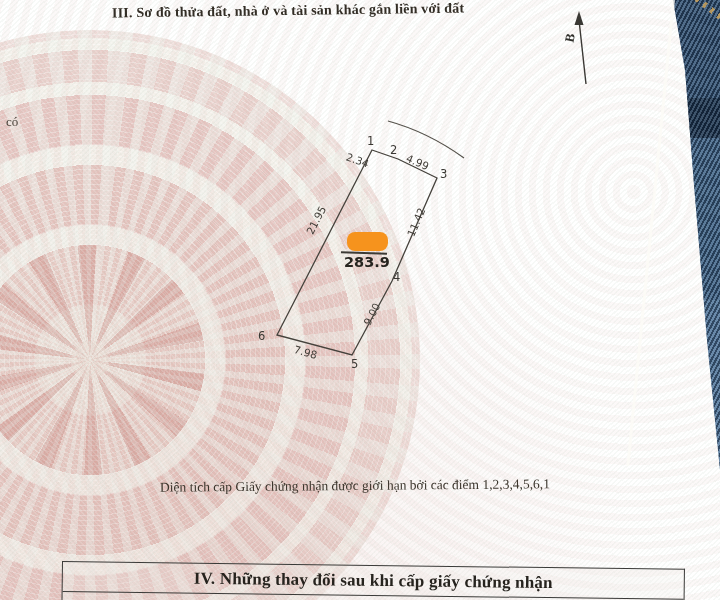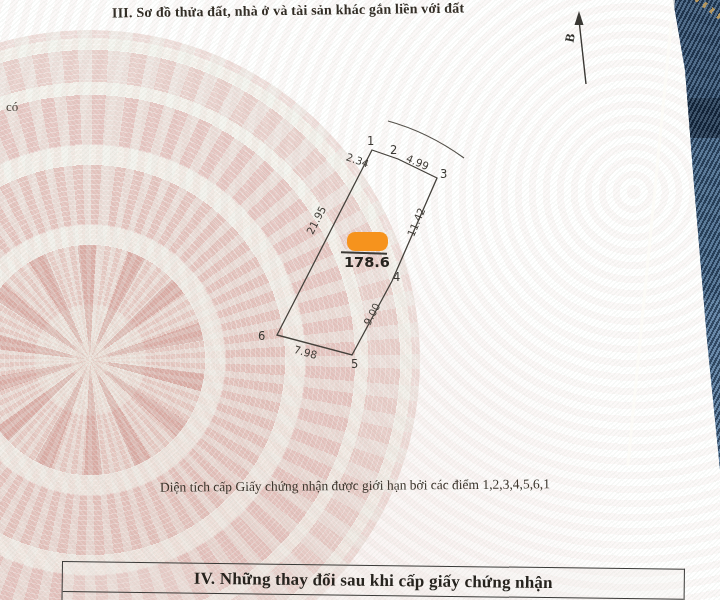--- a/index.html
+++ b/index.html
@@ -44,21 +44,21 @@
       radial-gradient(circle, rgba(236,228,218,0.55) 0 18px, rgba(236,228,218,0) 20px),
       repeating-conic-gradient(from -6deg, rgba(198,130,122,0.55) 0deg 9deg, rgba(240,238,230,0.30) 9deg 25.7deg);
   }
   
   .title{
     position:absolute; left:112px; top:3px; white-space:nowrap;
     font-weight:bold; font-size:14px; color:#332e26; letter-spacing:.2px;
     transform:rotate(-0.8deg);
   }
   .frag{
-    position:absolute; left:6px; top:99px; font-size:13px; color:#4a443c;
+    position:absolute; left:6px; top:114px; font-size:13px; color:#4a443c;
   }
   .note-line{
     position:absolute; left:160px; top:478px; white-space:nowrap;
     font-size:13.5px; color:#3b352c; transform:rotate(-0.5deg);
   }
   
   .diagram-svg{position:absolute; inset:0; pointer-events:none;}
   .vlabel{
     position:absolute; font-family:"DejaVu Sans", sans-serif;
     font-size:11.5px; color:#3a3833; font-weight:500;
@@ -159,21 +159,21 @@
 
     <div class="elabel e12">2.34</div>
     <div class="elabel e23">4.99</div>
     <div class="elabel e34">11.42</div>
     <div class="elabel e45">9.00</div>
     <div class="elabel e56">7.98</div>
     <div class="elabel e61">21.95</div>
 
     <div class="redaction"></div>
     <div class="frac-bar"></div>
-    <div class="area-value">178.6</div>
+    <div class="area-value">283.9</div>
 
     <div class="note-line">Diện tích cấp Giấy chứng nhận được giới hạn bởi các điểm 1,2,3,4,5,6,1</div>
 
     <div class="iv-box">
       <div class="iv-row">
         <span class="iv-title">IV. Những thay đổi sau khi cấp giấy chứng nhận</span>
       </div>
     </div>
   </div>
 

